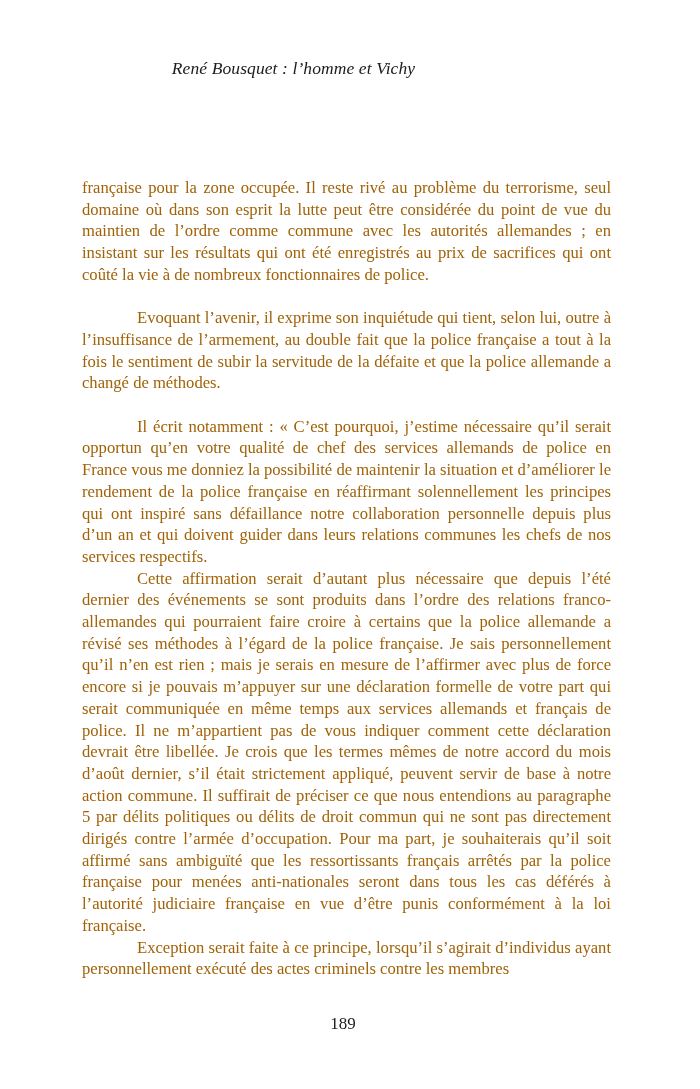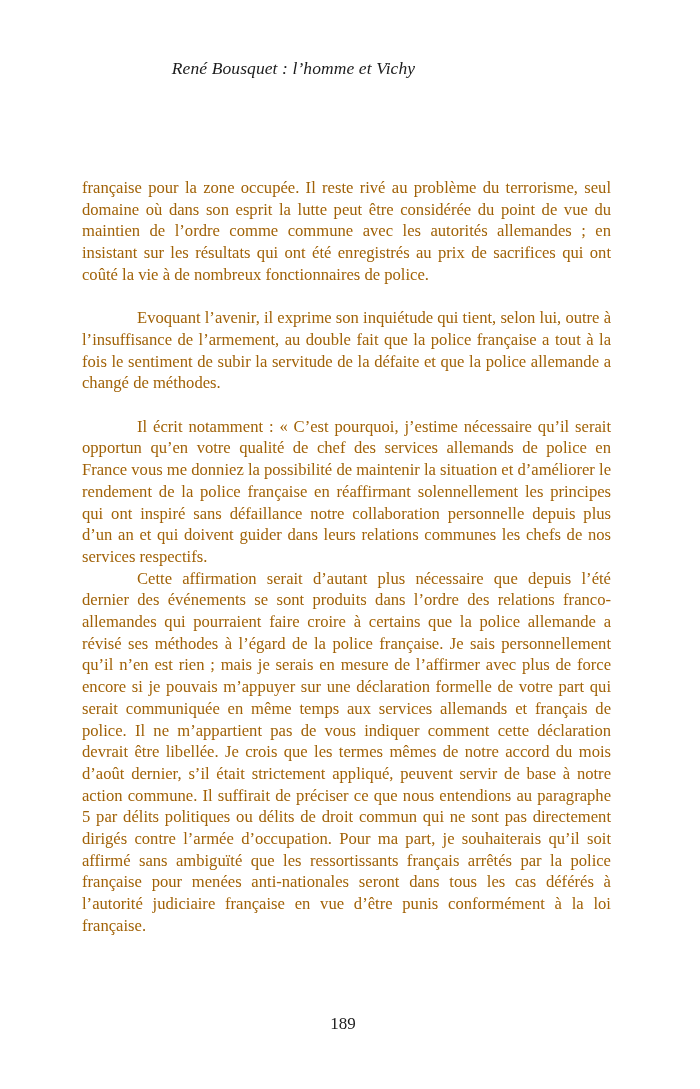--- a/index.html
+++ b/index.html
@@ -71,16 +71,17 @@
 <body>
 
 <div class="page">
   <div class="running-header">René Bousquet : l’homme et Vichy</div>
 
   <div class="body-text">
     <p>française pour la zone occupée. Il reste rivé au problème du terrorisme, seul domaine où dans son esprit la lutte peut être considérée du point de vue du maintien de l’ordre comme commune avec les autorités allemandes ; en insistant sur les résultats qui ont été enregistrés au prix de sacrifices qui ont coûté la vie à de nombreux fonctionnaires de police.</p>
     <p class="indent gap-before">Evoquant l’avenir, il exprime son inquiétude qui tient, selon lui, outre à l’insuffisance de l’armement, au double fait que la police française a tout à la fois le sentiment de subir la servitude de la défaite et que la police allemande a changé de méthodes.</p>
     <p class="indent gap-before">Il écrit notamment : « C’est pourquoi, j’estime nécessaire qu’il serait opportun qu’en votre qualité de chef des services allemands de police en France vous me donniez la possibilité de maintenir la situation et d’améliorer le rendement de la police française en réaffirmant solennellement les principes qui ont inspiré sans défaillance notre collaboration personnelle depuis plus d’un an et qui doivent guider dans leurs relations communes les chefs de nos services respectifs.</p>
     <p class="indent">Cette affirmation serait d’autant plus nécessaire que depuis l’été dernier des événements se sont produits dans l’ordre des relations franco-allemandes qui pourraient faire croire à certains que la police allemande a révisé ses méthodes à l’égard de la police française. Je sais personnellement qu’il n’en est rien ; mais je serais en mesure de l’affirmer avec plus de force encore si je pouvais m’appuyer sur une déclaration formelle de votre part qui serait communiquée en même temps aux services allemands et français de police. Il ne m’appartient pas de vous indiquer comment cette déclaration devrait être libellée. Je crois que les termes mêmes de notre accord du mois d’août dernier, s’il était strictement appliqué, peuvent servir de base à notre action commune. Il suffirait de préciser ce que nous entendions au paragraphe 5 par délits politiques ou délits de droit commun qui ne sont pas directement dirigés contre l’armée d’occupation. Pour ma part, je souhaiterais qu’il soit affirmé sans ambiguïté que les ressortissants français arrêtés par la police française pour menées anti-nationales seront dans tous les cas déférés à l’autorité judiciaire française en vue d’être punis conformément à la loi française.</p>
+    <p class="indent">Exception serait faite à ce principe, lorsqu’il s’agirait d’individus ayant personnellement exécuté des actes criminels contre les membres</p>
   </div>
 
   <div class="page-number">189</div>
 </div>
 
 </body></html>

